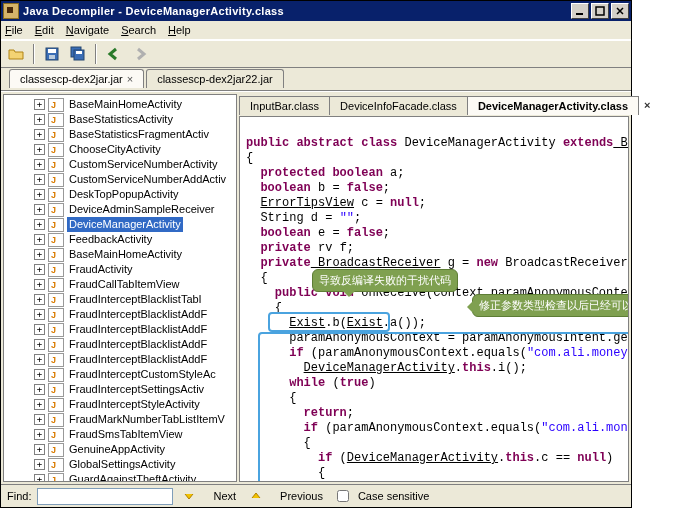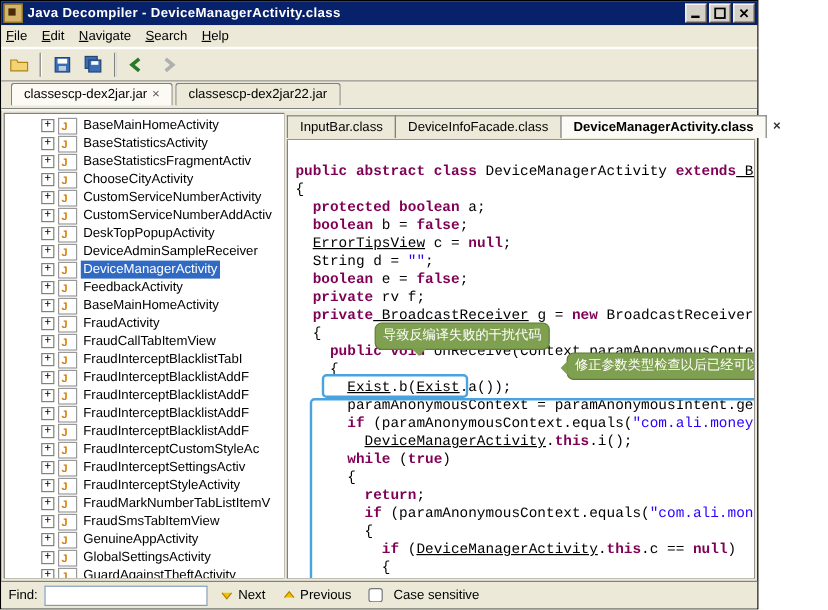--- a/index.html
+++ b/index.html
@@ -51,21 +51,21 @@
   .callout{position:absolute;background:#7fa050;color:#fff;font-family:"Microsoft YaHei","SimSun",sans-serif;font-size:11px;padding:3px 6px;border-radius:6px;border:1px solid #5d7d35;}
   .callout::after{content:"";position:absolute;width:0;height:0;border:6px solid transparent;}
   .callout.c1{left:72px;top:152px;}
   .callout.c1::after{border-top-color:#7fa050;left:30px;bottom:-12px;}
   .callout.c2{left:232px;top:177px;}
   .callout.c2::after{border-right-color:#7fa050;left:-12px;top:6px;}
   .hlbox{position:absolute;border:2px solid #4aa3df;border-radius:4px;pointer-events:none;}
   
   .findbar{height:22px;background:#ece9d8;border-top:1px solid #808080;display:flex;align-items:center;padding:0 6px;gap:6px;font-size:11px;}
   .findbar input[type=text]{width:130px;height:15px;border:1px solid #7f9db9;font-size:11px;padding:0 2px;}
-  .fbtn{display:flex;align-items:center;gap:3px;padding:1px 4px;}
+  .fbtn{display:flex;align-items:center;gap:18px;padding:1px 4px;}
   .fbtn svg{width:12px;height:12px;}
   .chk{width:12px;height:12px;}
   
   ::-webkit-scrollbar{width:16px;height:16px;}
   ::-webkit-scrollbar-track{background:#e9e5d7;}
   ::-webkit-scrollbar-thumb{background:#cdc7b3;border:1px solid #808080;}
 </style>
 </head>
 <body>
 

